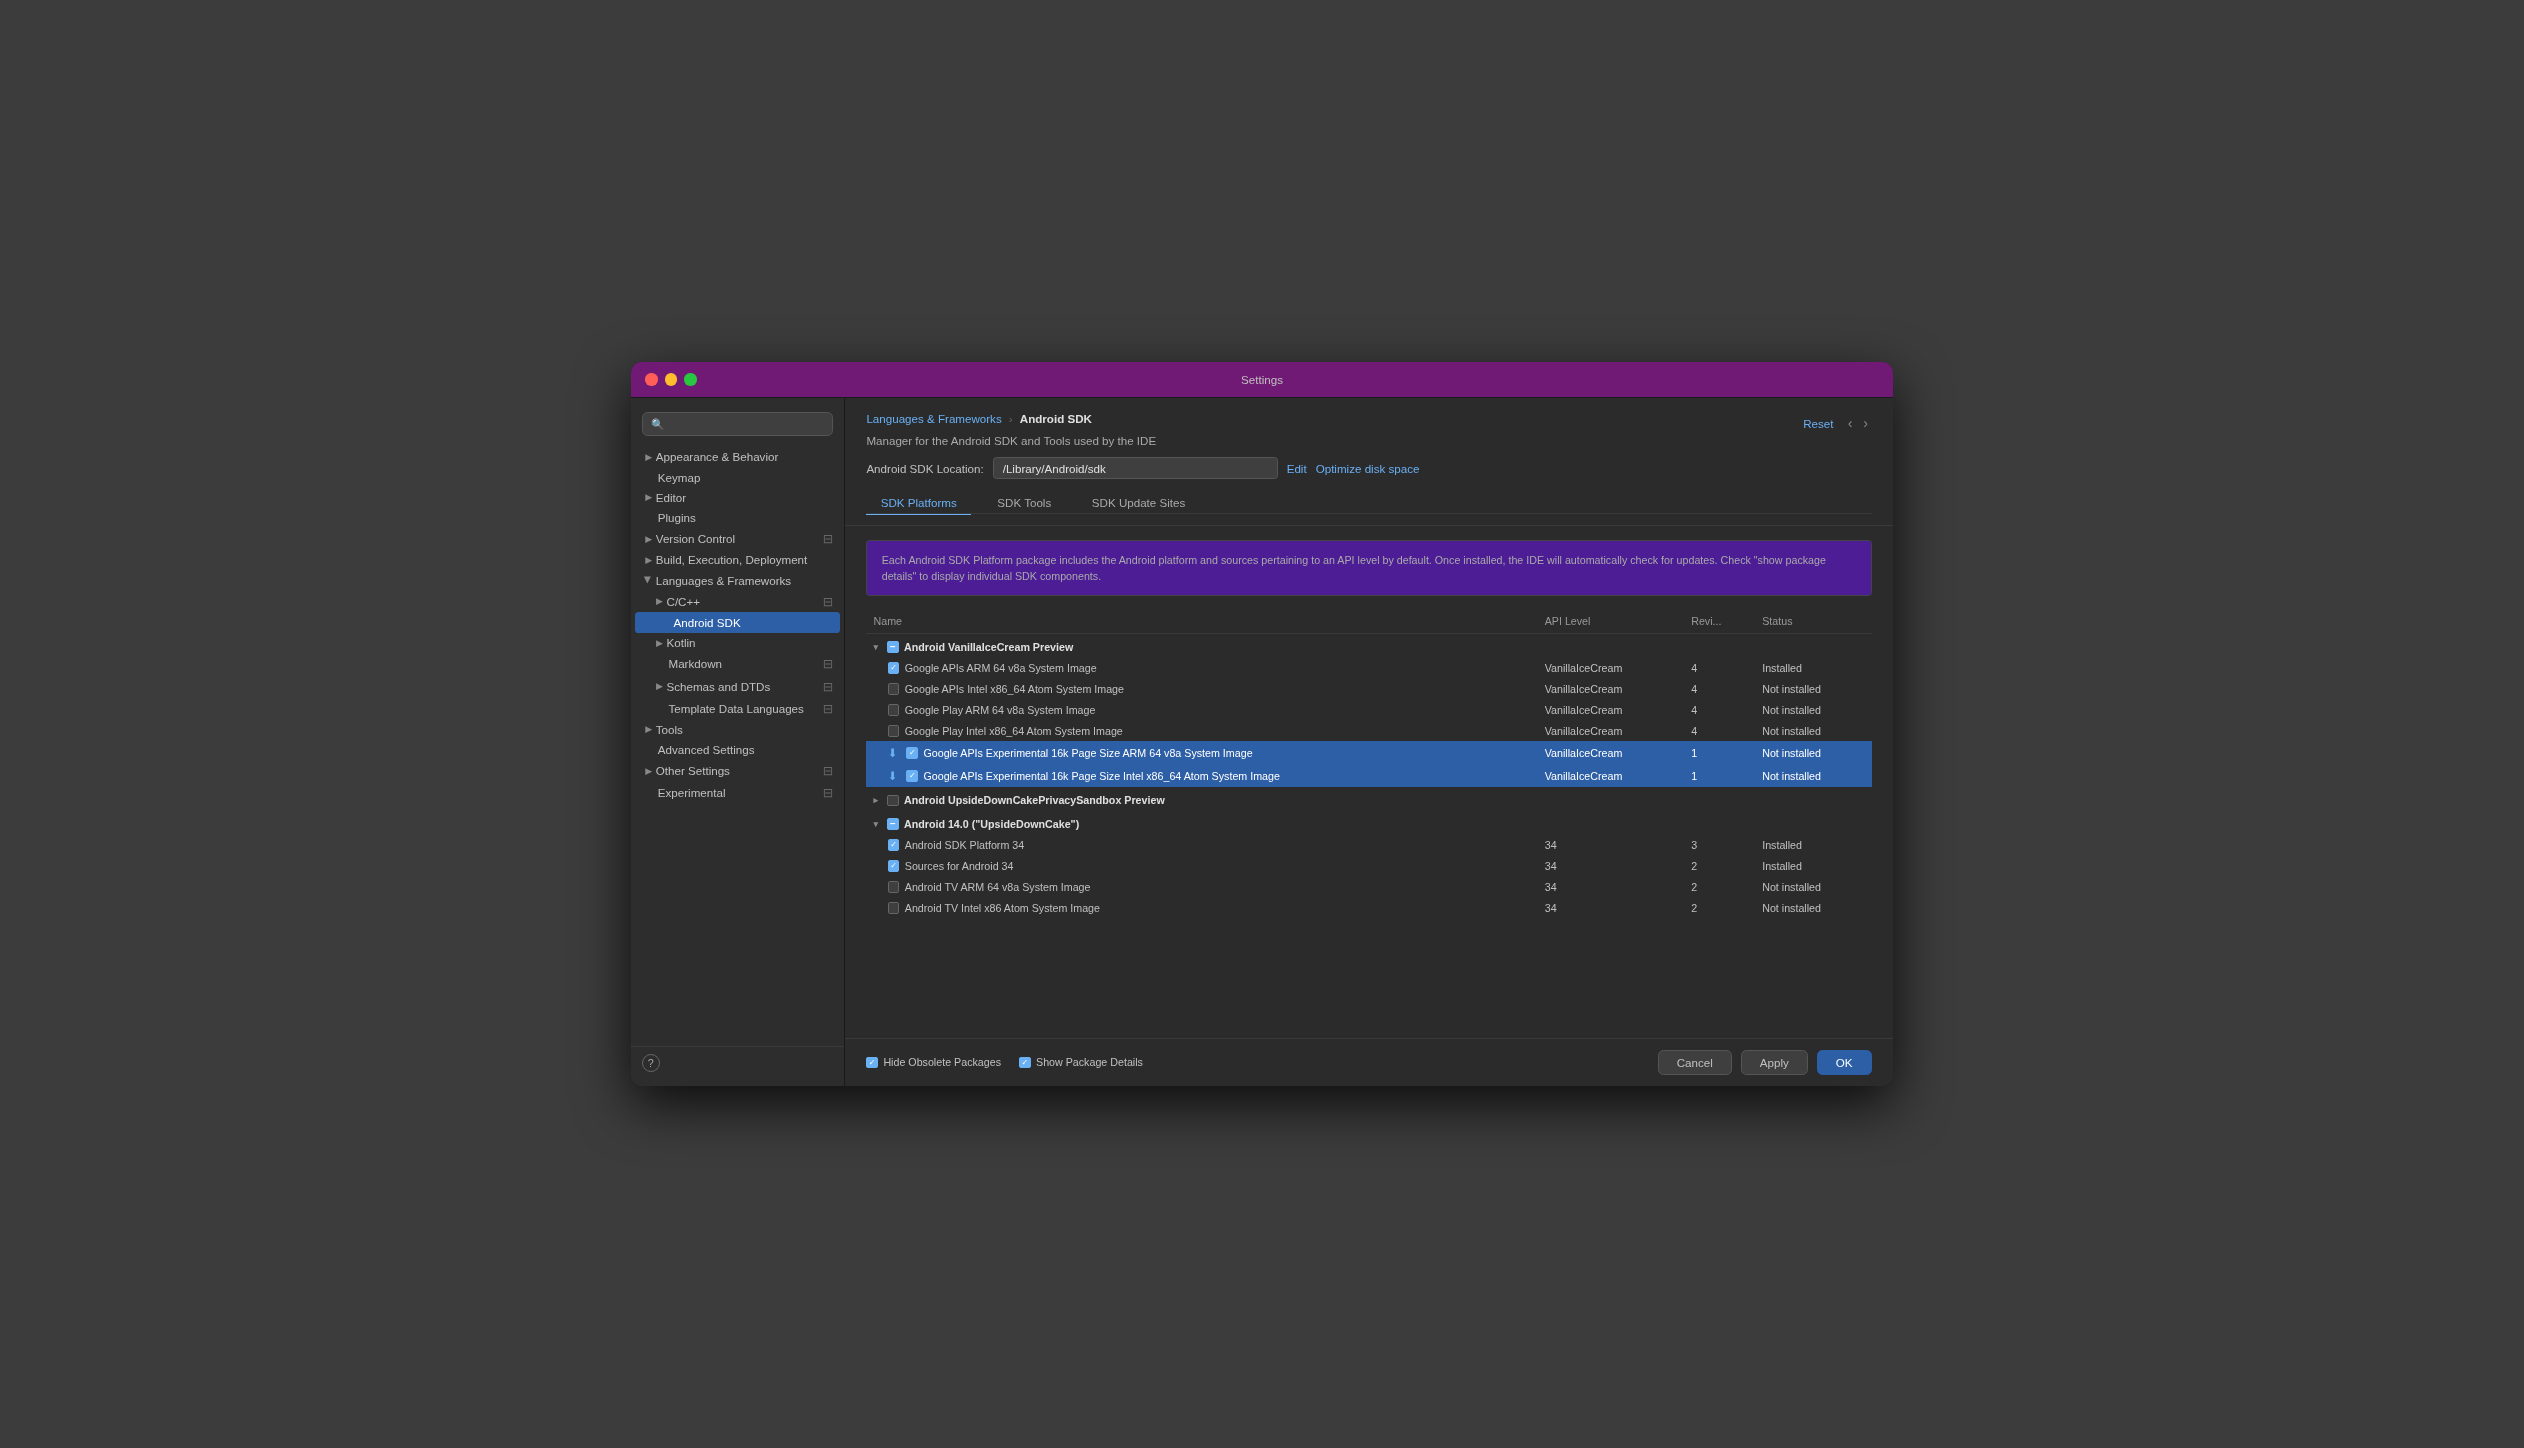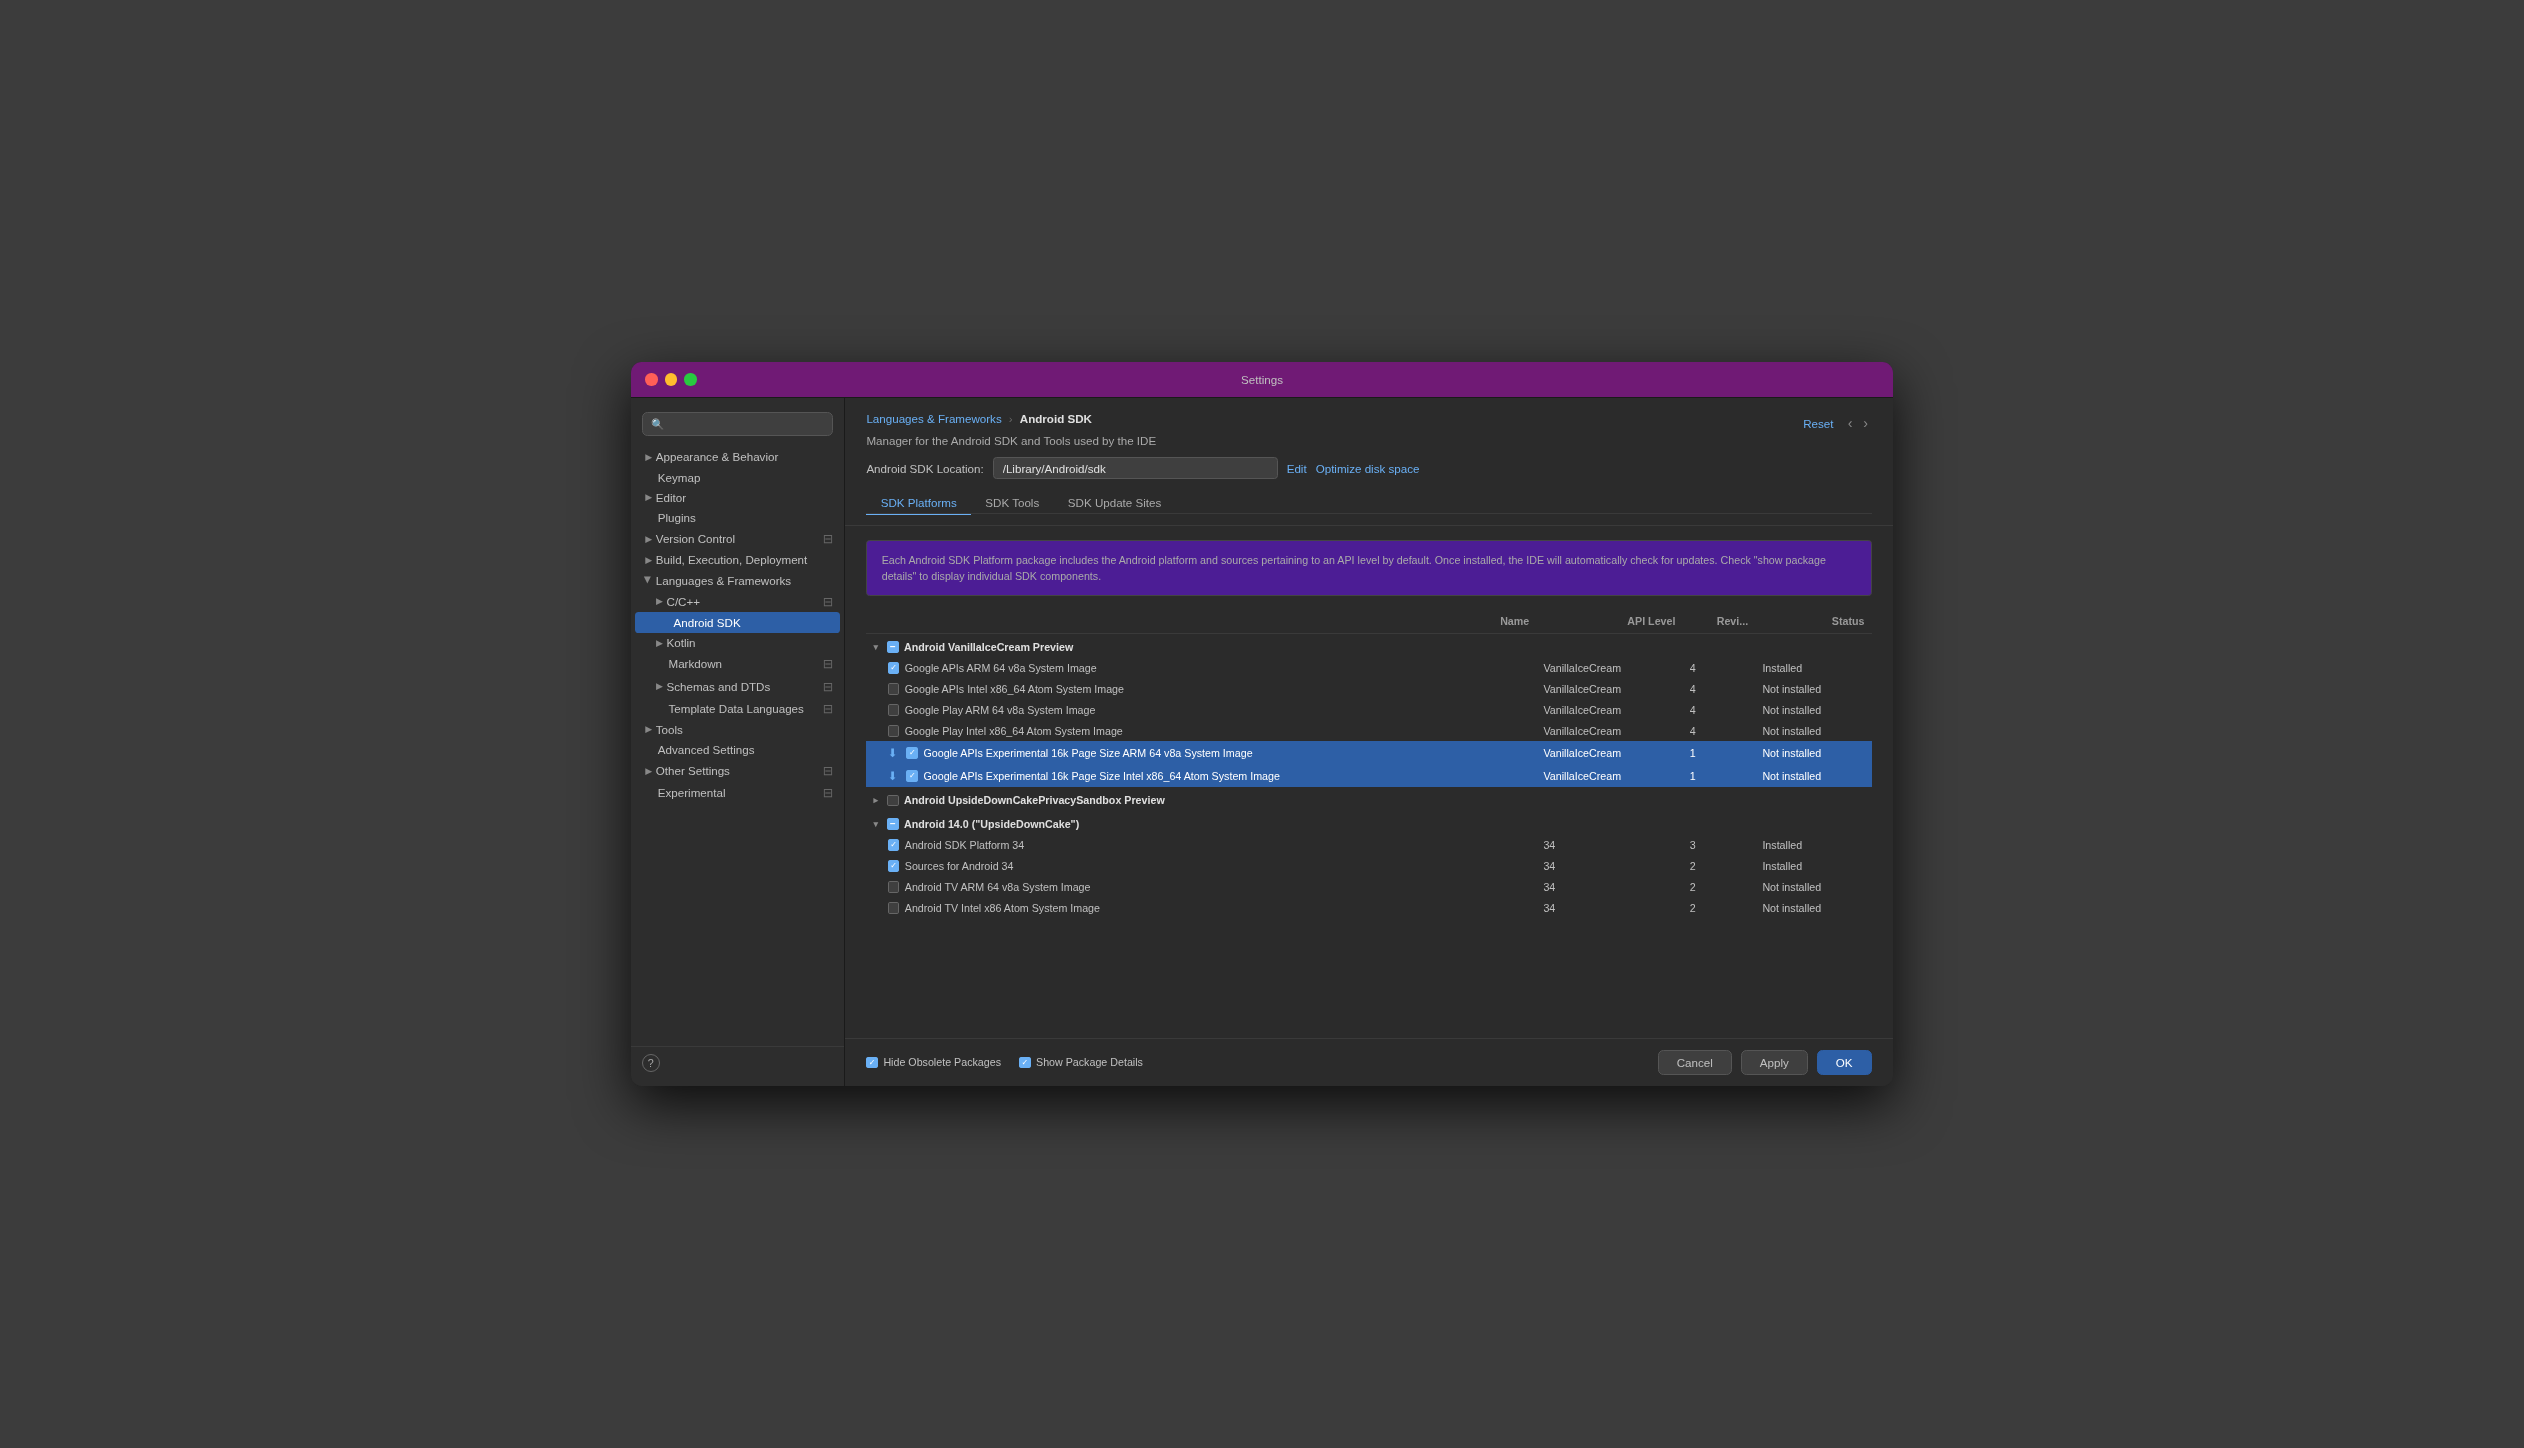--- a/index.html
+++ b/index.html
@@ -173,21 +173,21 @@
     }
     .link-btn {
       color: #6ab0f5;
       cursor: pointer;
       font-size: 11.6px;
       background: none;
       border: none;
     }
     .tabs {
       display: flex;
-      gap: 0;
+      gap: 12px;
       border-bottom: 1.8px solid #3a3a3a;
       margin-top: 10.7px;
     }
     .tab {
       padding: 5.4px 14.3px;
       font-size: 11.6px;
       color: #aaa;
       cursor: pointer;
       border-bottom: 1.8px solid transparent;
       margin-bottom: -1.8px;
@@ -209,24 +209,24 @@
       font-size: 10.7px;
       color: #aaa;
       margin-bottom: 14.3px;
       line-height: 1.5;
     }
     .sdk-table {
       width: 100%;
       border-collapse: collapse;
     }
     .sdk-table th {
-      text-align: right;
+      text-align: left;
       font-size: 10.7px;
       color: #999;
-      font-weight: 700;
+      font-weight: 400;
       padding: 5.4px 7.1px;
       border-bottom: 0.9px solid #3a3a3a;
     }
     .sdk-table td {
       font-size: 10.7px;
       color: #c0c0c0;
       padding: 4.5px 7.1px;
       vertical-align: middle;
     }
     .sdk-table tr.highlighted {

